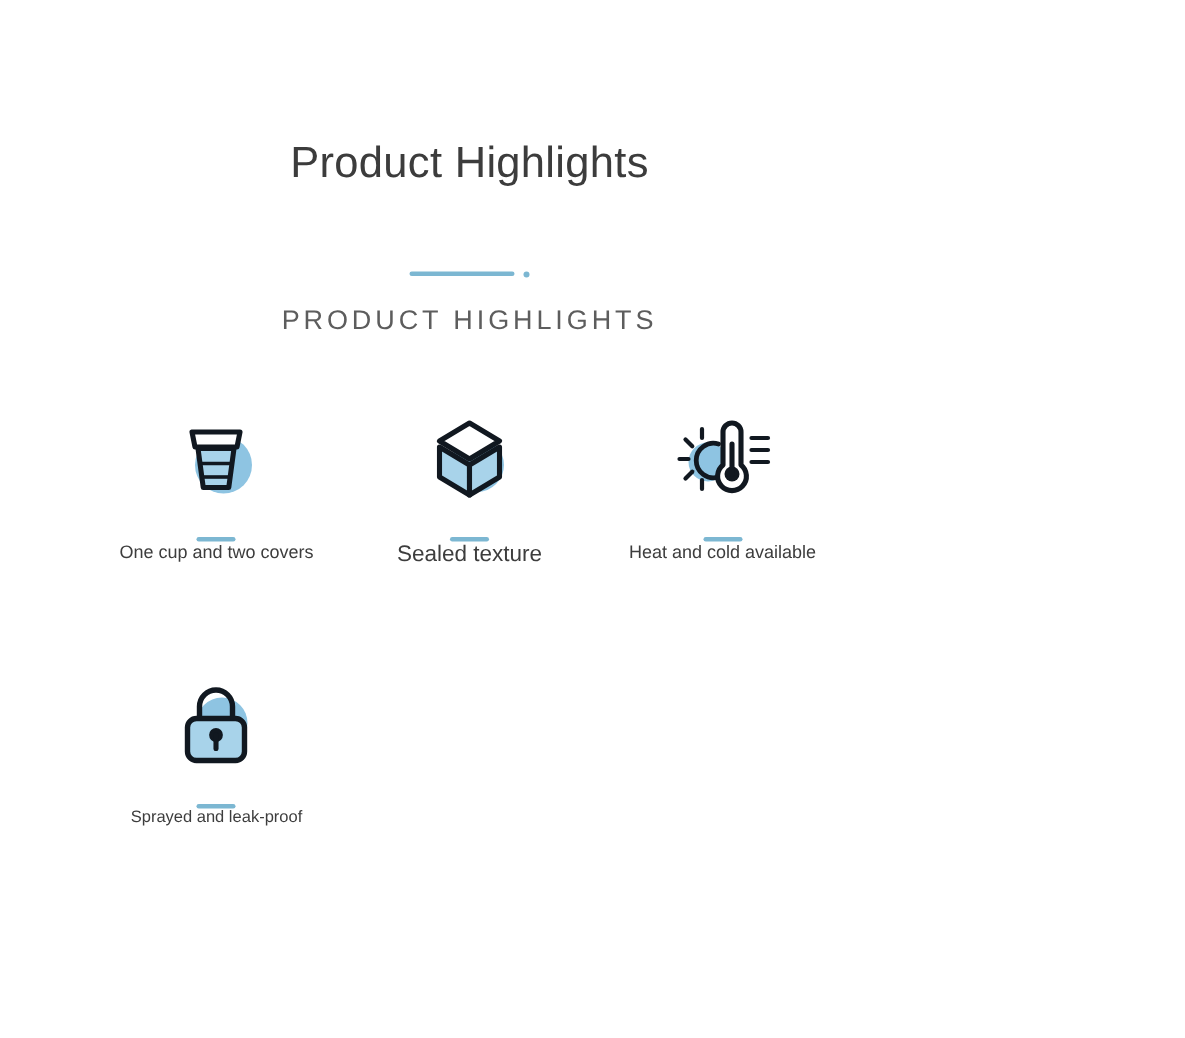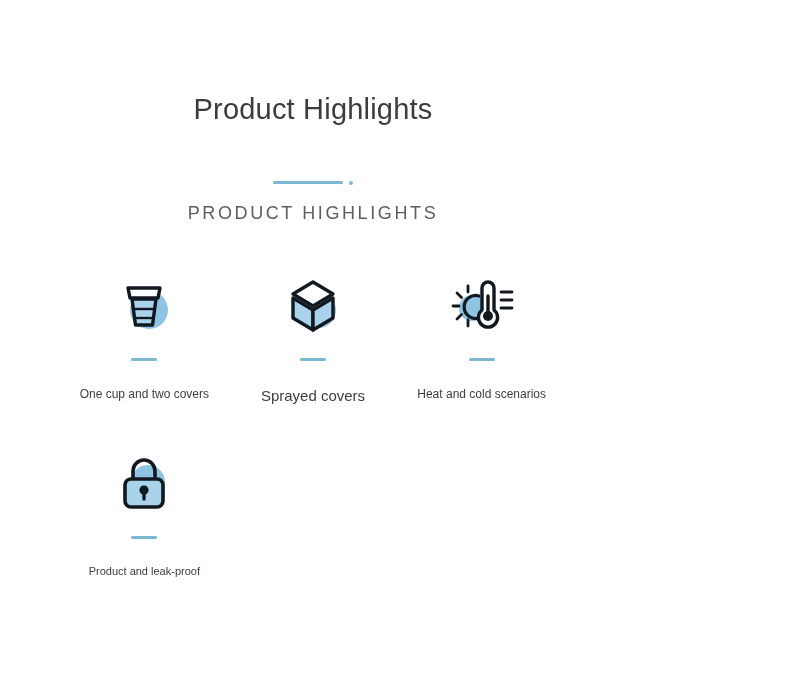--- a/index.html
+++ b/index.html
@@ -97,21 +97,20 @@
 
   .feature-rule {
     width: 26px;
     height: 3px;
     border-radius: 2px;
     background: #7cb7d2;
     margin-top: 16px;
   }
 
   .feature-label {
-    margin-top: 26px;
     color: #3d3d3d;
     text-align: center;
     white-space: nowrap;
   }
   .sz-sm { font-size: 11px; }
   .sz-md { font-size: 12px; }
   .sz-lg { font-size: 15px; }
 </style>
 </head>
 <body>
@@ -149,21 +148,21 @@
     <div class="feature">
       <div class="icon-box">
         <svg width="64" height="64" viewBox="0 0 64 64">
           <circle cx="37" cy="36" r="18" fill="#8ec4e2"></circle>
           <path d="M32 8 L52 20 L32 32 L12 20 Z" fill="#ffffff" stroke="#111820" stroke-width="3.4" stroke-linejoin="round"></path>
           <path d="M12 24 L32 36 L32 56 L12 44 Z" fill="#a8d3ea" stroke="#111820" stroke-width="3.4" stroke-linejoin="round"></path>
           <path d="M52 24 L32 36 L32 56 L52 44 Z" fill="#a8d3ea" stroke="#111820" stroke-width="3.4" stroke-linejoin="round"></path>
         </svg>
       </div>
       <div class="feature-rule"></div>
-      <div class="feature-label sz-lg">Sprayed covers</div>
+      <div class="feature-label sz-lg">Sealed texture</div>
     </div>
 
 
     <div class="feature">
       <div class="icon-box">
         <svg width="68" height="64" viewBox="0 0 68 64">
           <circle cx="24" cy="34" r="13" fill="#8ec4e2"></circle>
           <g stroke="#111820" stroke-width="2.8" stroke-linecap="round">
             <path d="M5 32 L11 32"></path>
             <path d="M9 19 L13.5 23.5"></path>
@@ -176,32 +175,32 @@
           <circle cx="40" cy="42" r="5" fill="#111820"></circle>
           <path d="M40 42 L40 22" stroke="#111820" stroke-width="3.4" stroke-linecap="round"></path>
           <g stroke="#111820" stroke-width="2.8" stroke-linecap="round">
             <path d="M53 18 L64 18"></path>
             <path d="M53 26 L64 26"></path>
             <path d="M53 34 L64 34"></path>
           </g>
         </svg>
       </div>
       <div class="feature-rule"></div>
-      <div class="feature-label sz-md">Heat and cold scenarios</div>
+      <div class="feature-label sz-md">Heat and cold available</div>
     </div>
 
     <div class="feature">
       <div class="icon-box">
         <svg width="64" height="64" viewBox="0 0 64 64">
           <circle cx="36" cy="30" r="17" fill="#8ec4e2"></circle>
           <path d="M21 28 L21 19 A11 11 0 0 1 43 19 L43 28" fill="none" stroke="#111820" stroke-width="3.6" stroke-linecap="round"></path>
           <rect x="13" y="27" width="38" height="28" rx="6" fill="#a8d3ea" stroke="#111820" stroke-width="3.6"></rect>
           <circle cx="32" cy="38" r="4.6" fill="#111820"></circle>
           <path d="M32 38 L32 47" stroke="#111820" stroke-width="3.4" stroke-linecap="round"></path>
         </svg>
       </div>
       <div class="feature-rule"></div>
-      <div class="feature-label sz-sm">Product and leak-proof</div>
+      <div class="feature-label sz-sm">Sprayed and leak-proof</div>
     </div>
 
 
   </div>
 </div>
 
 </body></html>

